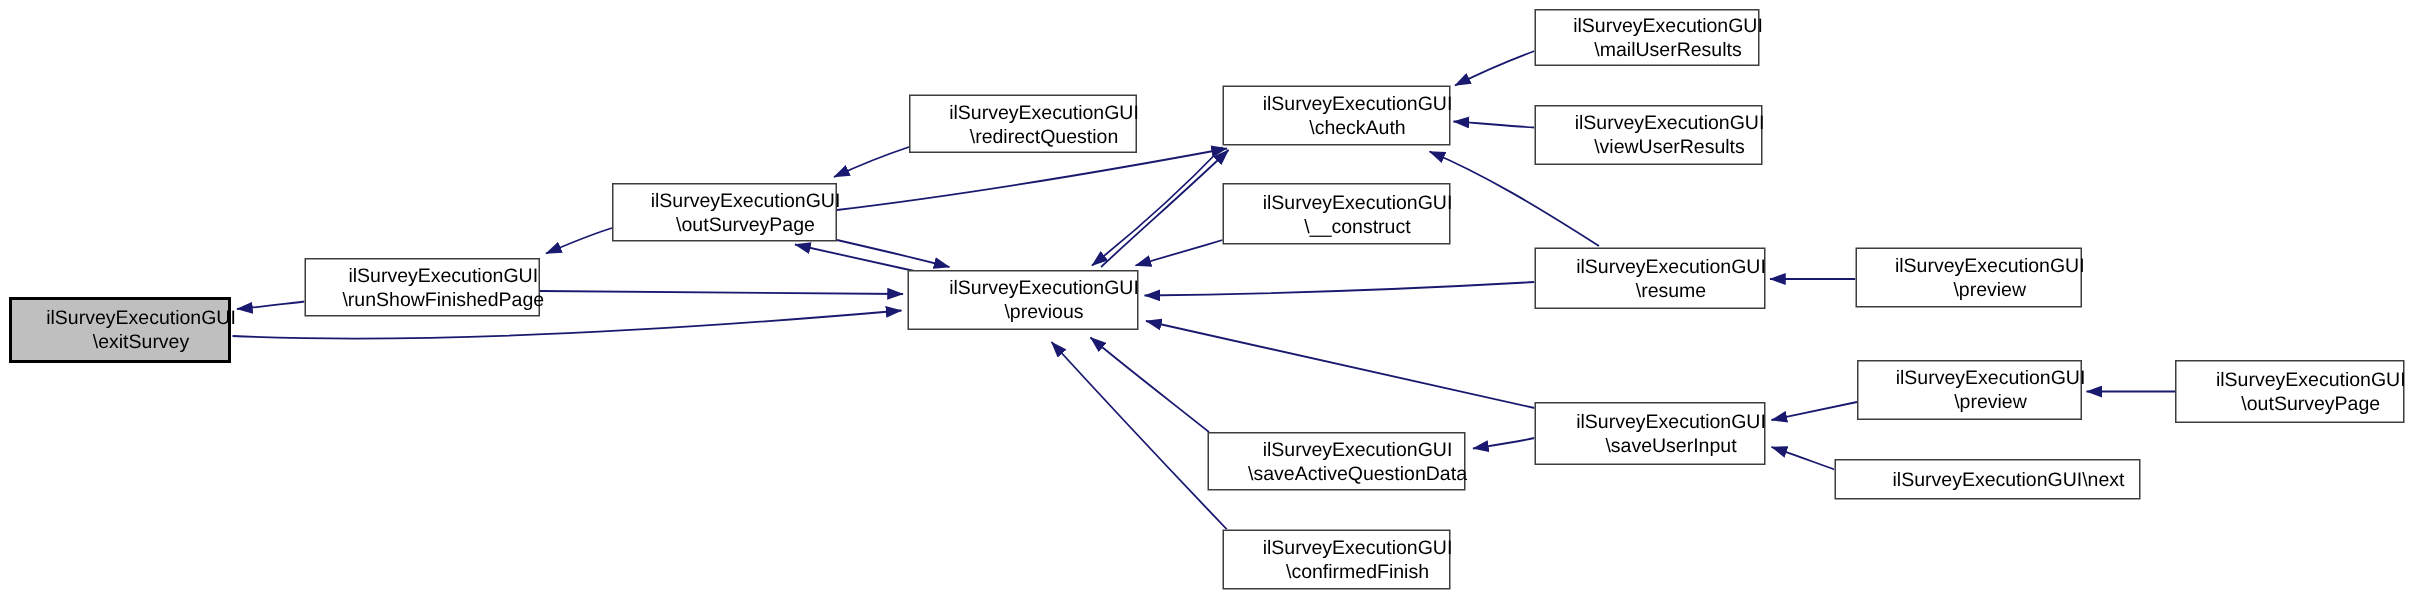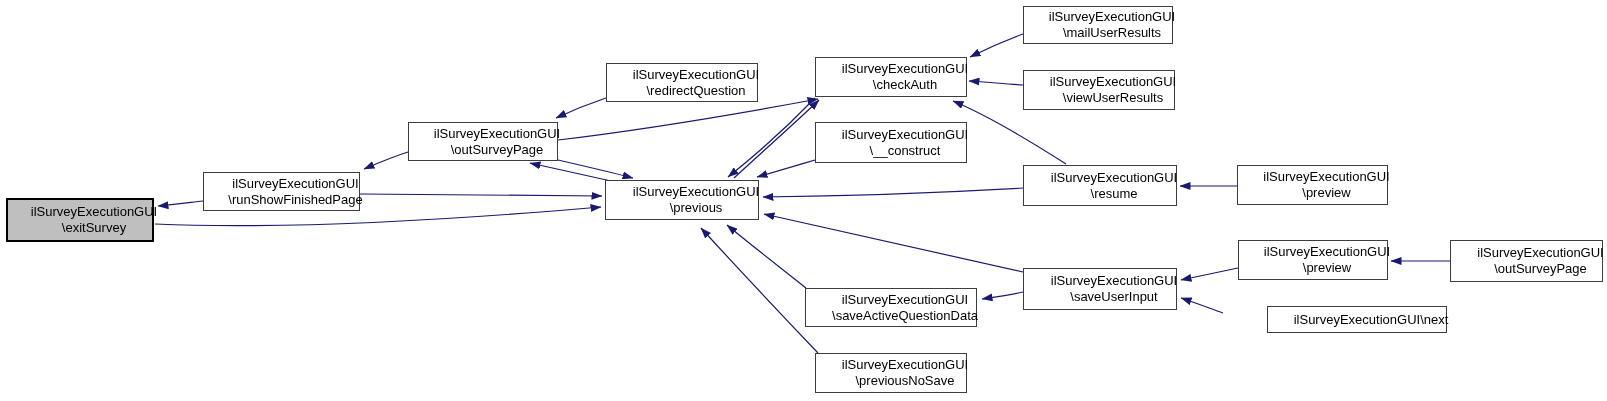--- a/index.html
+++ b/index.html
@@ -133,29 +133,29 @@
         <span>\preview</span>
       </div>
       <div class="node" style="left: 1238px; top: 240px; width: 150px; height: 40px;">
         <span>ilSurveyExecutionGUI</span>
         <span>\preview</span>
       </div>
       <div class="node" style="left: 1450px; top: 240px; width: 153px; height: 42px;">
         <span>ilSurveyExecutionGUI</span>
         <span>\outSurveyPage</span>
       </div>
-      <div class="node" style="left: 1223px; top: 306px; width: 180px; height: 27px; margin-left: 44px;">
+      <div class="node" style="left: 1223px; top: 306px; width: 204px; height: 27px;">
         <span>ilSurveyExecutionGUI\next</span>
       </div>
       <div class="node" style="left: 1023px; top: 268px; width: 154px; height: 42px;">
         <span>ilSurveyExecutionGUI</span>
         <span>\saveUserInput</span>
       </div>
       <div class="node" style="left: 805px; top: 288px; width: 172px; height: 39px;">
         <span>ilSurveyExecutionGUI</span>
         <span>\saveActiveQuestionData</span>
       </div>
       <div class="node" style="left: 815px; top: 353px; width: 152px; height: 40px;">
         <span>ilSurveyExecutionGUI</span>
-        <span>\previousNoSave</span>
+        <span>\confirmedFinish</span>
       </div>
     </div>
 </div>
 
 </body></html>

